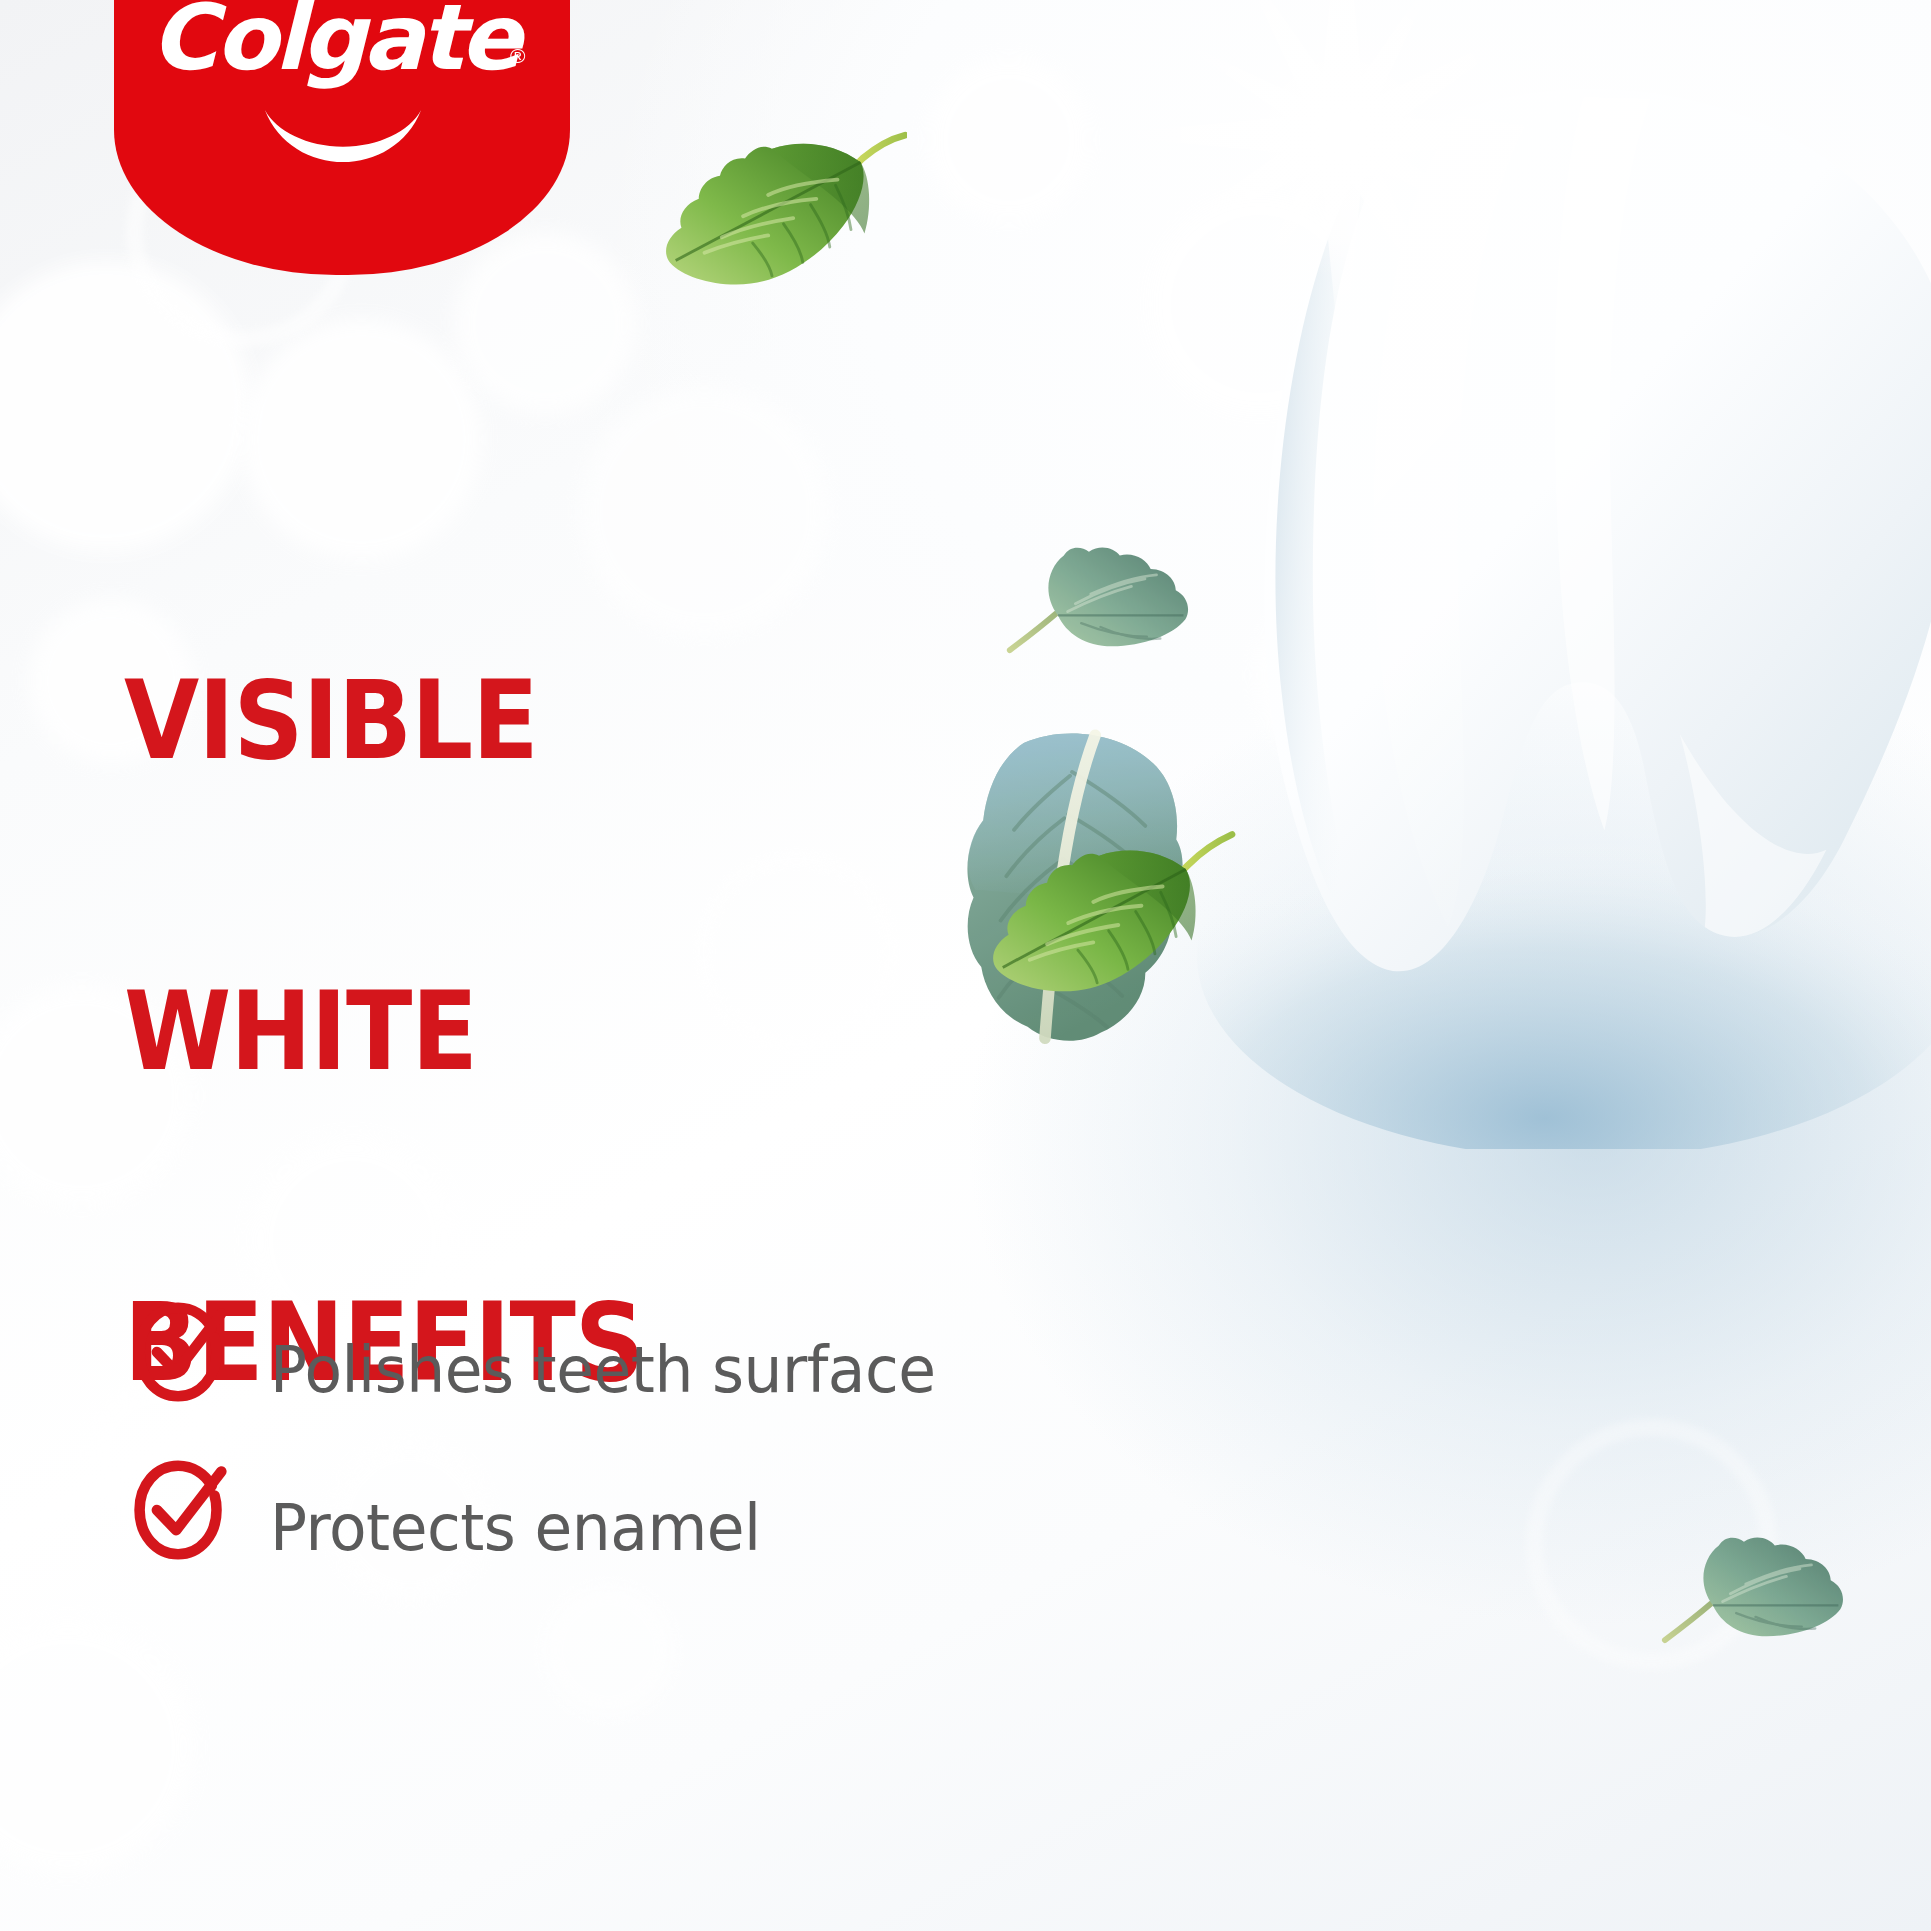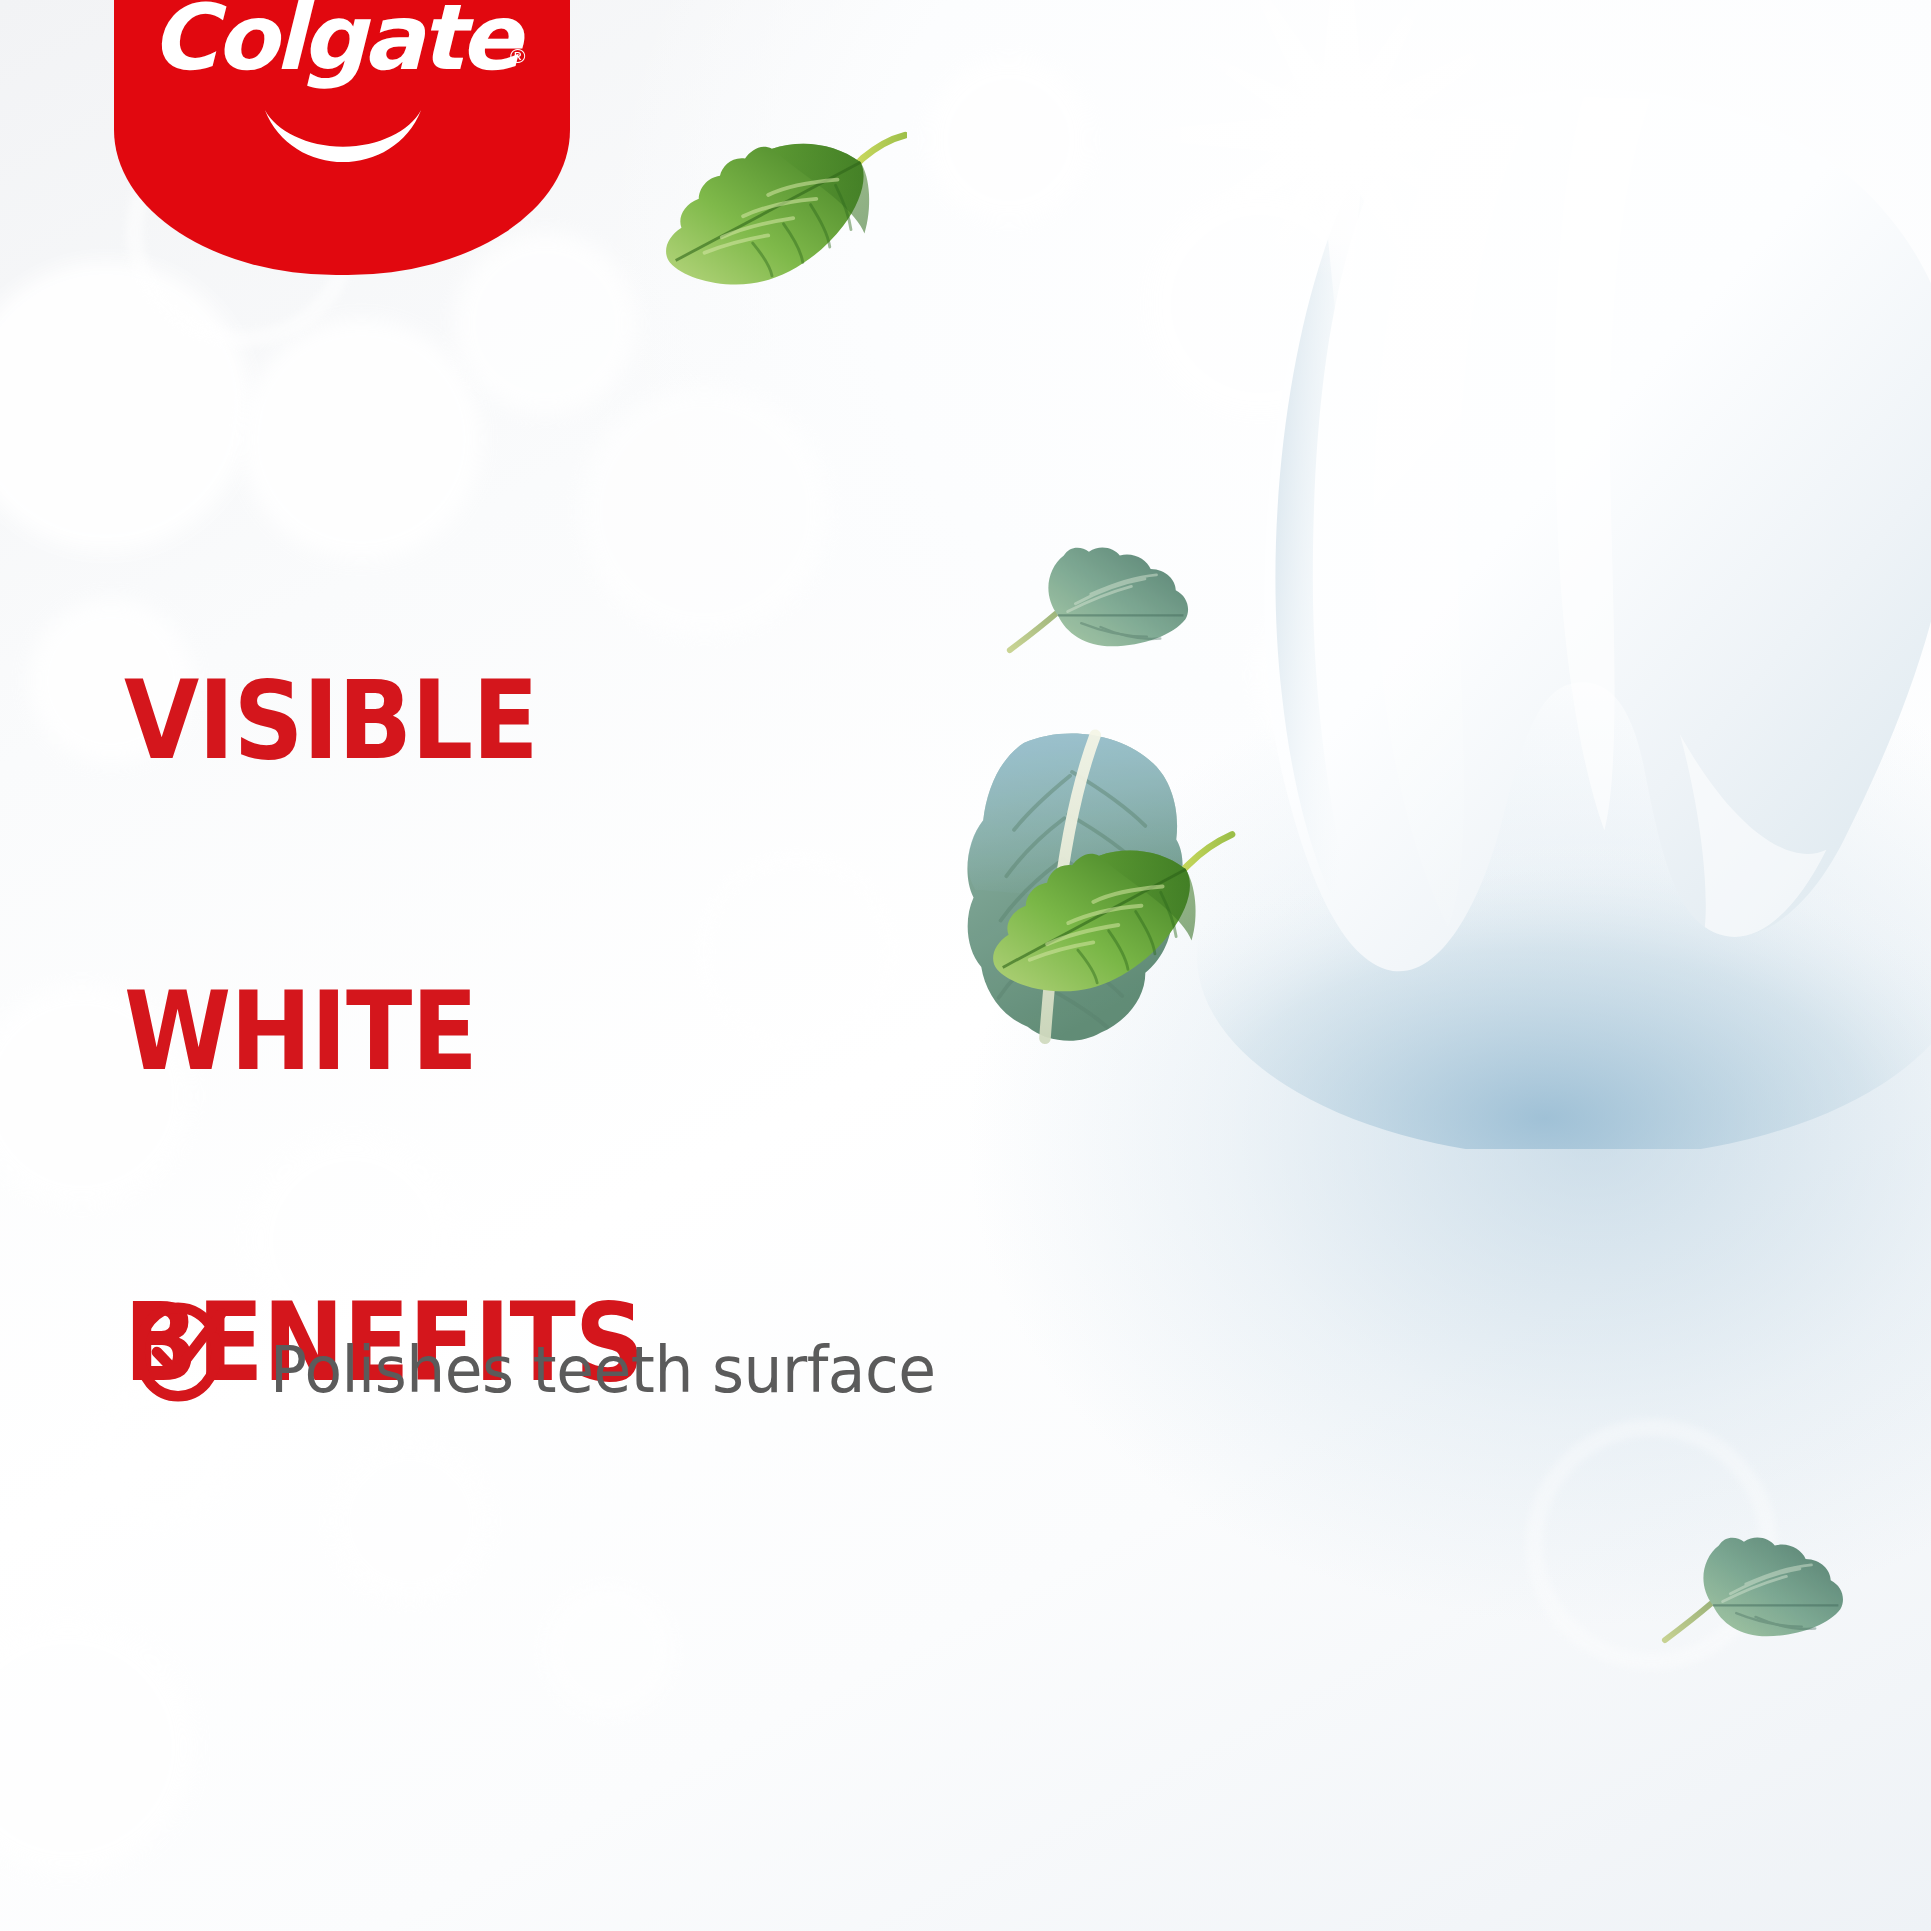--- a/index.html
+++ b/index.html
@@ -471,18 +471,28 @@
       <span class="check-icon">
         <svg viewBox="0 0 104 104" xmlns="http://www.w3.org/2000/svg">
           <path d="M86 27 C 79 14 66 6 51 6 C 28 6 11 26 11 52 C 11 78 28 98 51 98
                    C 74 98 91 78 91 52 C 91 47 90.5 42 89 37" stroke="#d4161c" stroke-width="11" fill="none" stroke-linecap="round"></path>
           <path d="M29 52 L 49 73 L 96 12" stroke="#d4161c" stroke-width="11" fill="none" stroke-linecap="round" stroke-linejoin="round"></path>
         </svg>
       </span>
       <span class="benefit-label">Polishes teeth surface</span>
     </div>
 
+    <div class="benefit-row">
+      <span class="check-icon">
+        <svg viewBox="0 0 104 104" xmlns="http://www.w3.org/2000/svg">
+          <path d="M86 27 C 79 14 66 6 51 6 C 28 6 11 26 11 52 C 11 78 28 98 51 98
+                   C 74 98 91 78 91 52 C 91 47 90.5 42 89 37" stroke="#d4161c" stroke-width="11" fill="none" stroke-linecap="round"></path>
+          <path d="M29 52 L 49 73 L 96 12" stroke="#d4161c" stroke-width="11" fill="none" stroke-linecap="round" stroke-linejoin="round"></path>
+        </svg>
+      </span>
+      <span class="benefit-label">Protects enamel</span>
+    </div>
 
 
   </div>
 
 </div>
 
 
 </body></html>

